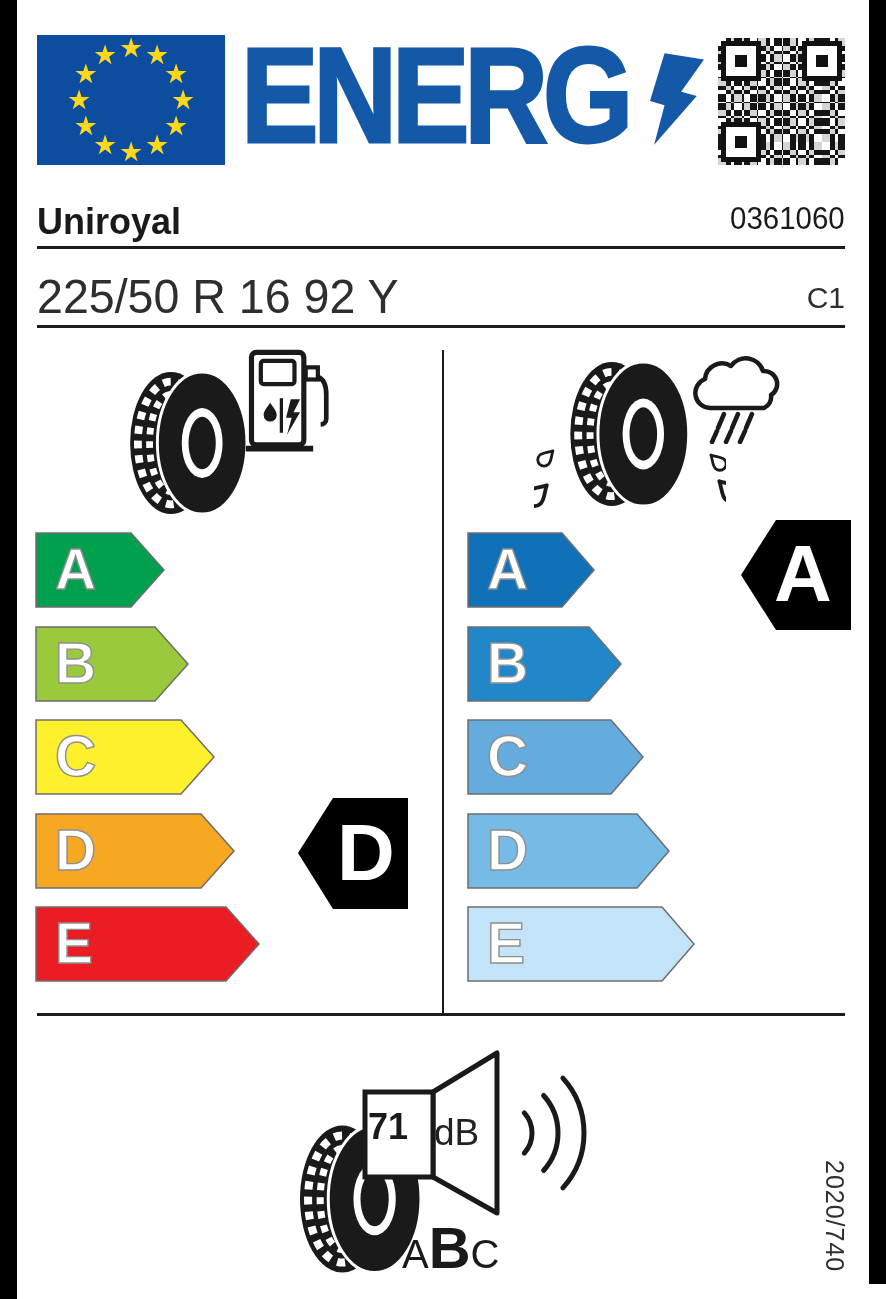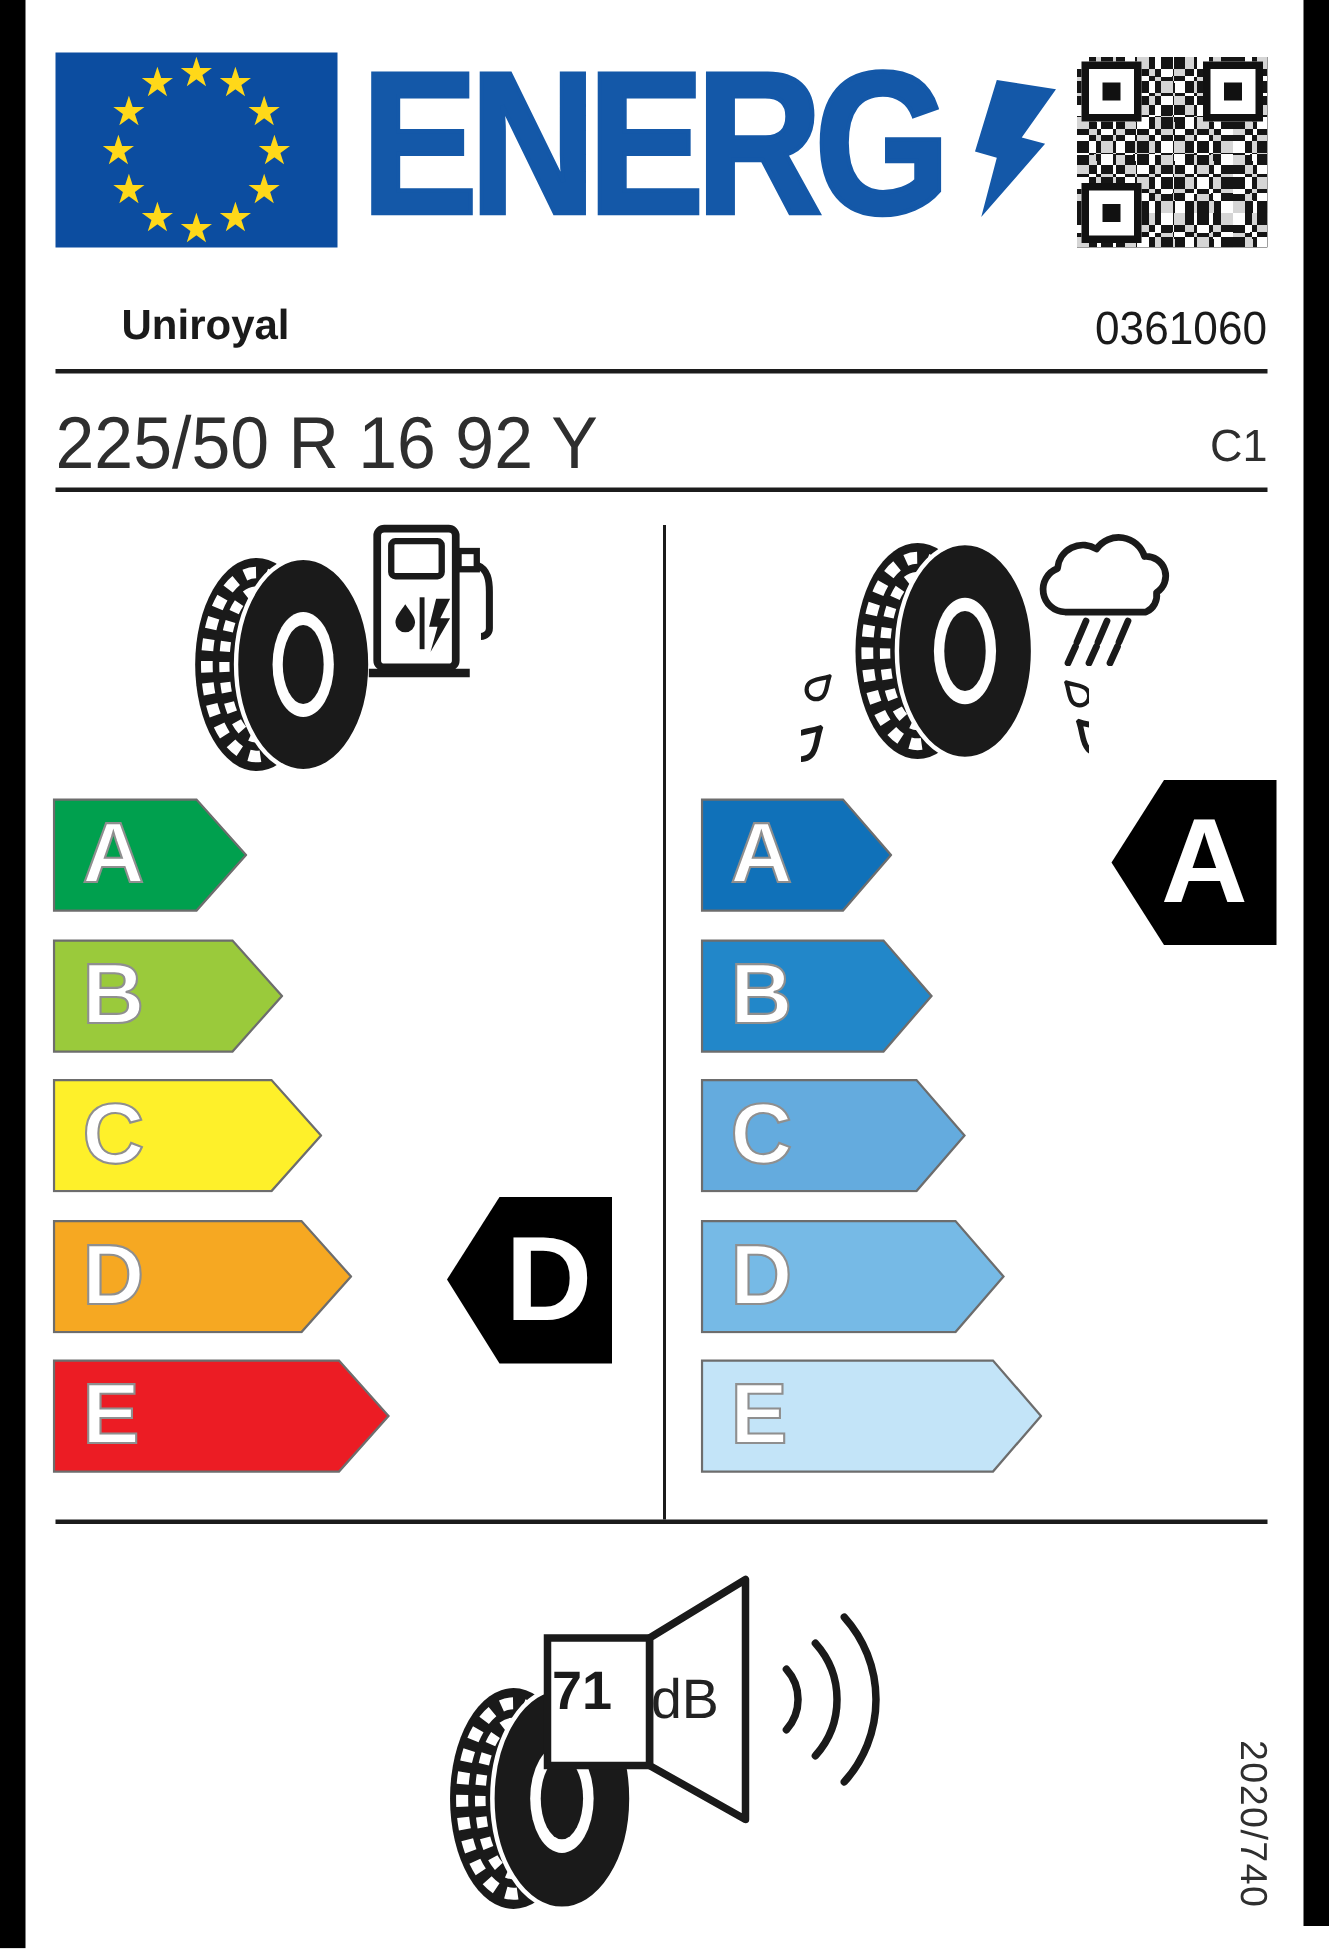--- a/index.html
+++ b/index.html
@@ -22,21 +22,21 @@
   
   .qr{left:718px;top:38px;width:127px;height:127px;background-color:#fff;
       background-image:repeating-conic-gradient(#151515 0 25%, #fff 0 50%),
                        repeating-conic-gradient(#151515 0 25%, #fff 0 50%);
       background-size:16px 16px,26px 26px;background-blend-mode:difference;}
   .finder{position:absolute;width:30px;height:30px;border:5px solid #111;background:#fff;
           display:flex;align-items:center;justify-content:center;}
   .finder::after{content:"";width:12px;height:12px;background:#111;}
   .finder.tl{left:3px;top:3px;} .finder.tr{right:3px;top:3px;} .finder.bl{left:3px;bottom:3px;}
   
-  .brand{left:37px;top:201px;font-size:28px;font-weight:bold;margin-left:44px;}
+  .brand{left:37px;top:201px;font-size:36px;font-weight:bold;}
   .label-id{right:41px;top:201px;font-size:31px;transform:scaleX(.95);transform-origin:right top;}
   .rule{left:37px;width:808px;height:3px;background:#1c1c1c;}
   .rule1{top:246px;} .rule2{top:325px;} .rule3{top:1013px;}
   .tyre-size{left:37px;top:268px;font-size:49px;color:#2e2e2e;transform:scaleX(.95);
              transform-origin:left top;white-space:nowrap;}
   .tyre-class{right:41px;top:281px;font-size:30px;color:#2e2e2e;}
   
   .vdiv{left:442px;top:350px;width:2px;height:663px;background:#1b1b1b;}
   
   .arrow{position:absolute;}
@@ -238,16 +238,21 @@
     <polygon points="77,48 141,9 141,169 77,133" fill="#fff" stroke="#1a1a1a" stroke-width="5" stroke-linejoin="round"></polygon>
     <rect x="9" y="48" width="68" height="85" fill="#fff" stroke="#1a1a1a" stroke-width="5"></rect>
     <g fill="none" stroke="#1a1a1a" stroke-width="5" stroke-linecap="round">
       <path d="M168.3,68.9 A30,30 0 0 1 168.3,109.1"></path>
       <path d="M187.6,51.5 A56,56 0 0 1 187.6,126.5"></path>
       <path d="M206.9,34.1 A82,82 0 0 1 206.9,143.9"></path>
     </g>
   </svg>
   <span class="abs noise-num">71</span>
   <span class="abs noise-unit">dB</span>
+  <div class="abs noise-classes">
+    <span class="nc">A</span>
+    <span class="nc active">B</span>
+    <span class="nc">C</span>
+  </div>
 
   <div class="abs regulation">2020/740</div>
 
 </div>
 
 </body></html>

